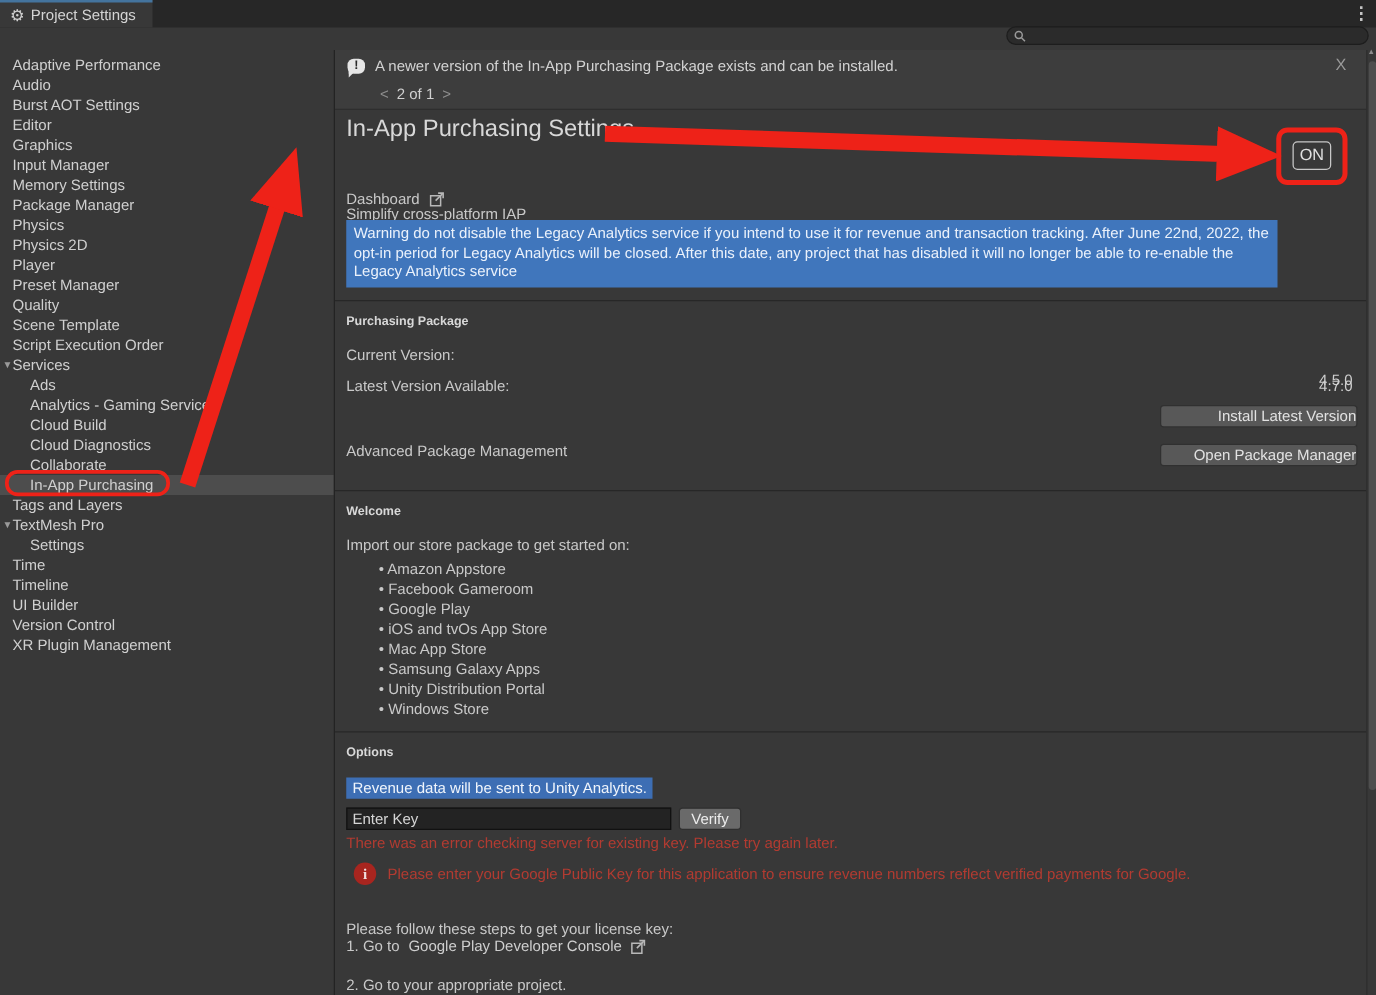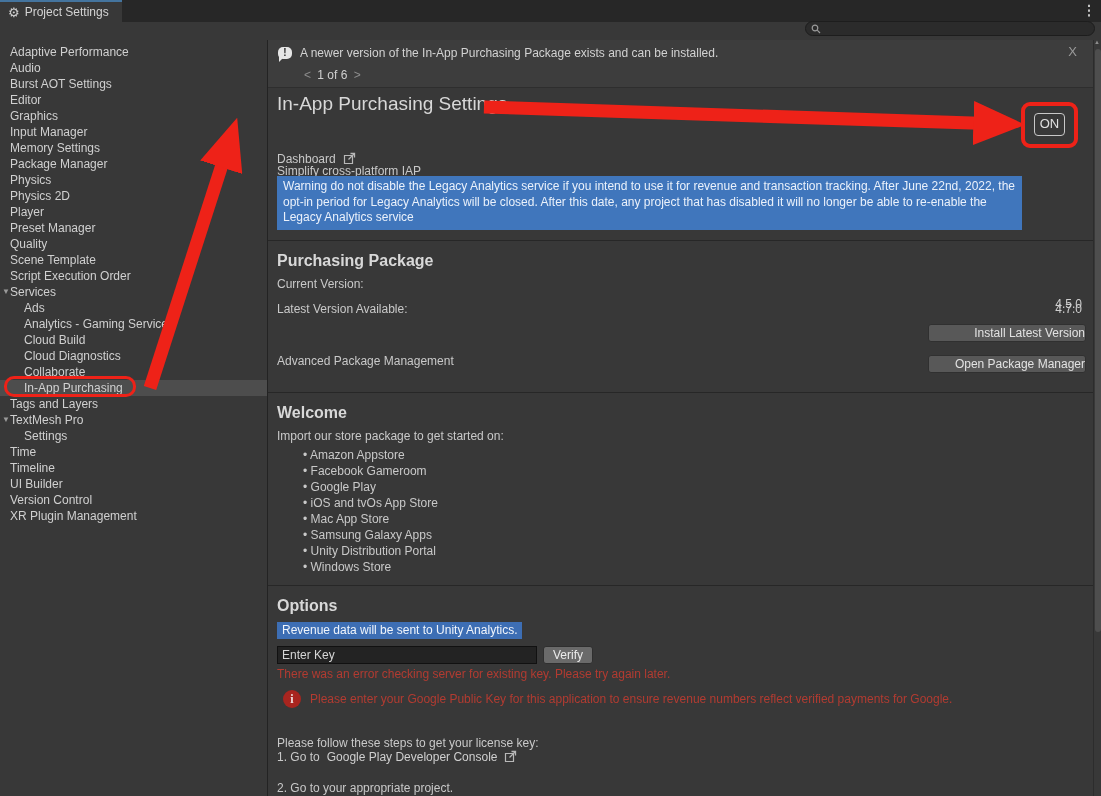--- a/index.html
+++ b/index.html
@@ -55,29 +55,29 @@
   .bubble::after {
     content:""; position:absolute; left:1px; bottom:-3px;
     border:3px solid transparent; border-top-color:#e6e6e6; border-left-color:#e6e6e6;
   }
   .banner-msg { position:absolute; left:32px; top:6px; color:#d2d2d2; }
   .pager { position:absolute; left:33px; top:28px; color:#d0d0d0; }
   .pager .pg-btn { color:#8d8d8d; cursor:pointer; padding:0 3px; }
   .banner-close { position:absolute; right:16px; top:4px; color:#9a9a9a; font-size:13px; cursor:pointer; }
   .page-title { position:absolute; left:277px; top:93px; font-size:19px; color:#d8d8d8; }
   .lbl { position:absolute; color:#c9c9c9; }
-  .row-flex { display:flex; align-items:flex-start; gap:7px; }
+  .row-flex { display:flex; align-items:flex-end; gap:7px; }
   .extlink svg { display:block; }
   .warnbox {
     position:absolute; left:277px; top:176px; width:745px;
     background:var(--warning-blue); color:#eaf1fb;
     padding:3px 6px 4px 6px; line-height:15.5px;
   }
   .sep { position:absolute; left:268px; width:825px; height:1px; background:#272727; }
-  .sec-h { position:absolute; left:277px; font-size:16px; font-weight:bold; color:#d8d8d8; }
+  .sec-h { position:absolute; left:277px; font-size:10px; font-weight:bold; color:#d8d8d8; }
   .rval { position:absolute; right:19px; color:#cfcfcf; }
   .ubtn {
     position:absolute;
     background:#585858; border:1px solid #303030; border-radius:3px;
     color:#e2e2e2; font-size:12px; font-family:inherit;
     height:18px; line-height:16px; text-align:right; cursor:pointer;
   }
   .store-list { position:absolute; left:303px; top:447px; list-style:none; }
   .store-list li { height:16px; line-height:16px; color:#c9c9c9; }
   .store-list li::before { content:"• "; }
@@ -170,21 +170,21 @@
     <div class="side-item"><span>Version Control</span></div>
     <div class="side-item"><span>XR Plugin Management</span></div>
   </div>
 <div class="vline"></div>
 
 <div class="banner">
   <div class="bubble">!</div>
   <div class="banner-msg">A newer version of the In-App Purchasing Package exists and can be installed.</div>
   <div class="pager">
     <span class="pg-btn">&lt;</span>
-    <span>1 of 6</span>
+    <span>2 of 1</span>
     <span class="pg-btn">&gt;</span>
   </div>
   <div class="banner-close">X</div>
 </div>
 
 <div class="page-title">In-App Purchasing Settings</div>
 <div class="lbl" style="left:277px; top:128px;margin-top:36px;">Simplify cross-platform IAP</div>
 
 <div class="lbl row-flex" style="left:277px; top:152px;">
   <span>Dashboard</span>

